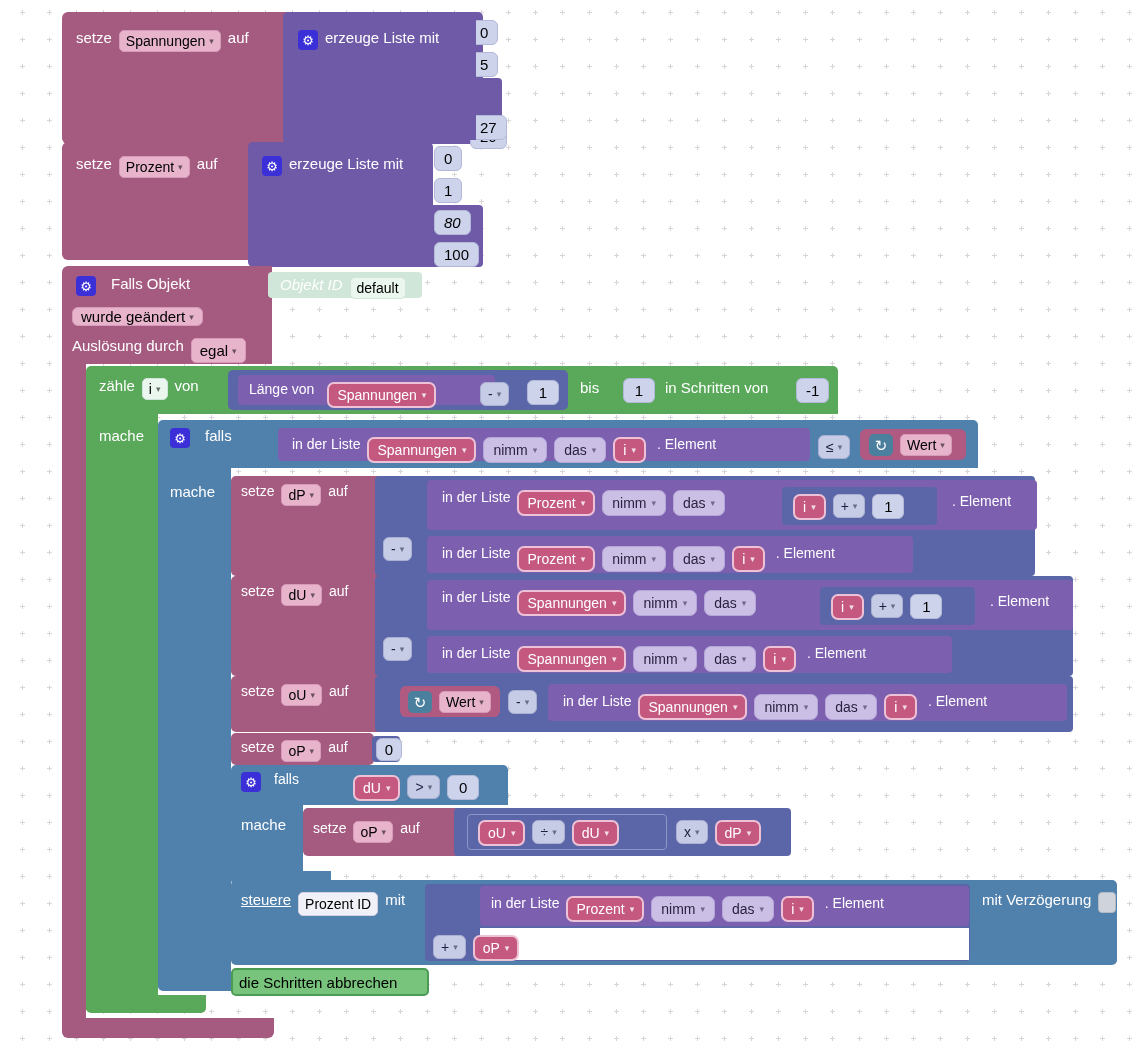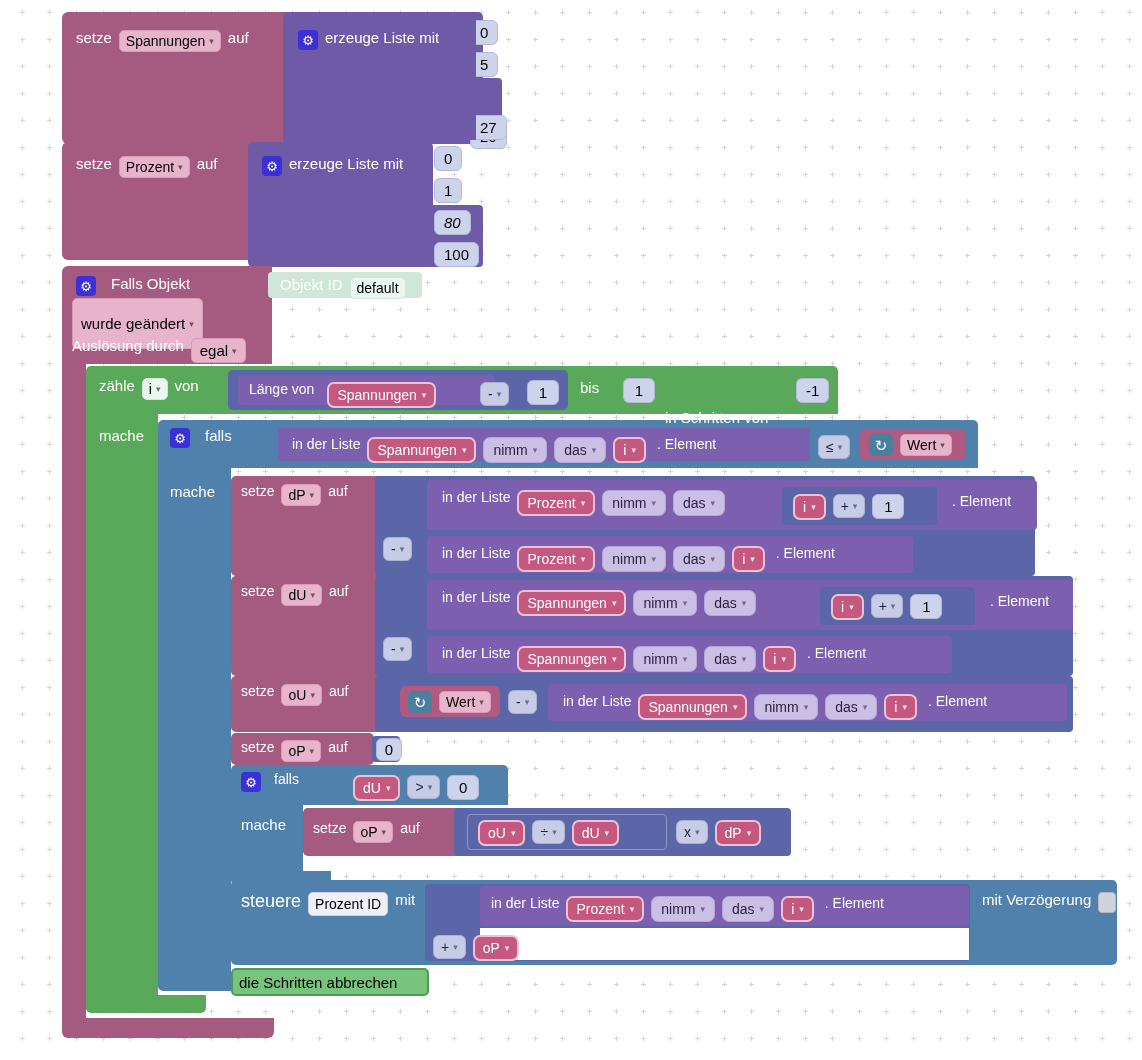--- a/index.html
+++ b/index.html
@@ -150,25 +150,25 @@
   <div class="blk nchip" style="left:434px;top:210px;font-style:italic;">80</div>
   <div class="blk nchip" style="left:434px;top:242px;">100</div>
 
   <div class="blk c-hat" style="left:62px;top:266px;width:210px;height:98px;border-radius:6px 0 0 0;"></div>
   <div class="row" style="position:absolute;left:76px;top:276px;z-index:4;">
     <span class="gear">⚙</span>
     <span class="lbl" style="margin-left:8px;">Falls Objekt</span>
   </div>
   <div class="blk c-mint" style="left:268px;top:272px;width:154px;height:26px;border-radius:4px;">
     <div class="row" style="position:absolute;left:12px;top:5px;">
-      <span class="lbl" style="color:#ffffff;">Objekt ID</span>
+      <span class="lbl" style="color:#ffffff;font-style:italic;">Objekt ID</span>
       <span class="field f-mint">default</span>
     </div>
   </div>
-  <div class="field f-pink" style="position:absolute;left:72px;top:298px;z-index:4;font-size:15px;padding:16px 8px;">
+  <div class="field f-pink" style="position:absolute;left:72px;top:307px;z-index:4;font-size:15px;padding:0 8px;border-radius:6px;">
     <span>wurde geändert</span>
     <span class="caret">▾</span>
   </div>
   <div class="row" style="position:absolute;left:72px;top:338px;z-index:4;">
     <span class="lbl">Auslösung durch</span>
     <span class="field f-pink" style="font-size:15px;padding:3px 8px;">
       <span>egal</span>
       <span class="caret">▾</span>
     </span>
   </div>
@@ -195,21 +195,21 @@
       <span class="caret">▾</span>
     </span>
   </div>
   <div class="ochip" style="position:absolute;left:480px;top:382px;z-index:6;">
     <span>-</span>
     <span class="caret">▾</span>
   </div>
   <div class="nchip" style="position:absolute;left:527px;top:380px;z-index:6;">1</div>
   <span class="lbl" style="position:absolute;left:580px;top:380px;z-index:6;">bis</span>
   <div class="nchip" style="position:absolute;left:623px;top:378px;z-index:6;">1</div>
-  <span class="lbl" style="position:absolute;left:665px;top:380px;z-index:6;margin-top:30px;">in Schritten von</span>
+  <span class="lbl" style="position:absolute;left:665px;top:380px;z-index:6;">in Schritten von</span>
   <div class="nchip" style="position:absolute;left:796px;top:378px;z-index:6;">-1</div>
 
   <div class="blk c-loop" style="left:86px;top:410px;width:72px;height:600px;"></div>
   <div class="blk c-loop" style="left:86px;top:995px;width:120px;height:18px;border-radius:0 0 5px 5px;"></div>
   <span class="lbl" style="position:absolute;left:99px;top:428px;z-index:6;">mache</span>
 
   <div class="blk c-if" style="left:158px;top:420px;width:820px;height:48px;border-radius:5px 5px 0 0;"></div>
   <div class="row" style="position:absolute;left:170px;top:428px;z-index:7;">
     <span class="gear">⚙</span>
     <span class="lbl" style="margin-left:8px;">falls</span>
@@ -494,21 +494,21 @@
         <span class="caret">▾</span>
     </span>
     <span class="vchip">
       <span>dP</span>
         <span class="caret">▾</span>
     </span>
   </div>
 
   <div class="blk c-if" style="left:231px;top:880px;width:886px;height:85px;border-radius:5px;"></div>
   <div class="row" style="position:absolute;left:241px;top:892px;z-index:11;">
-    <span class="lbl" style="font-size:18px;">steuere</span>
+    <span class="lbl" style="font-size:15px;text-decoration:underline;">steuere</span>
     <span class="field f-white" style="font-size:14px;padding:3px 6px;">Prozent ID</span>
     <span class="lbl" style="font-size:15px;">mit</span>
   </div>
   <div class="blk c-math" style="left:425px;top:884px;width:545px;height:77px;border-radius:4px;"></div>
   <div class="blk c-listg" style="left:480px;top:886px;width:489px;height:40px;border-radius:4px;"></div>
   <div class="row" style="position:absolute;left:491px;top:896px;z-index:13;">
     <span class="lbl" style="font-size:14px;">in der Liste</span>
     <span class="vchip">
       <span>Prozent</span>
         <span class="caret">▾</span>

